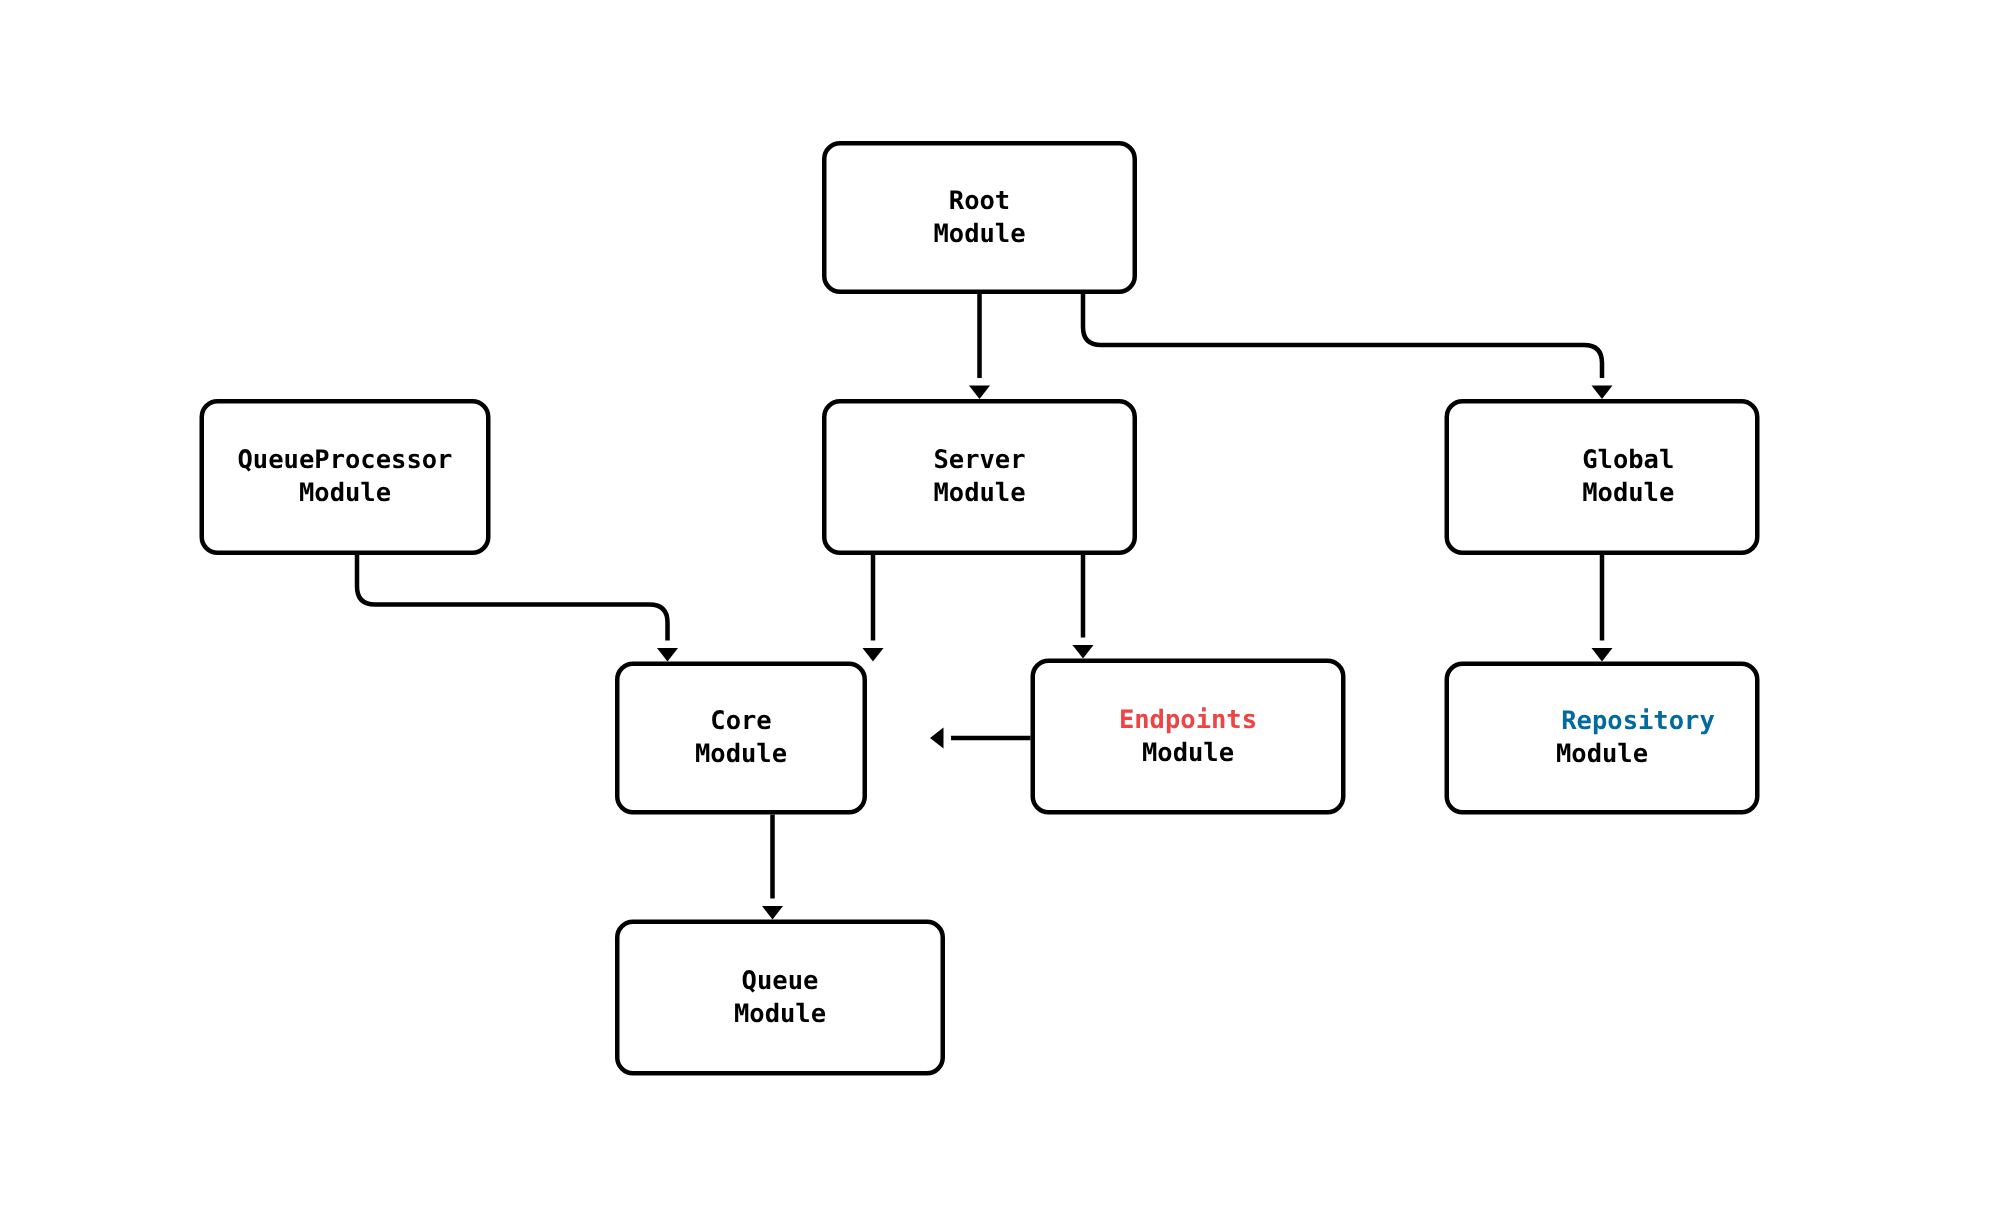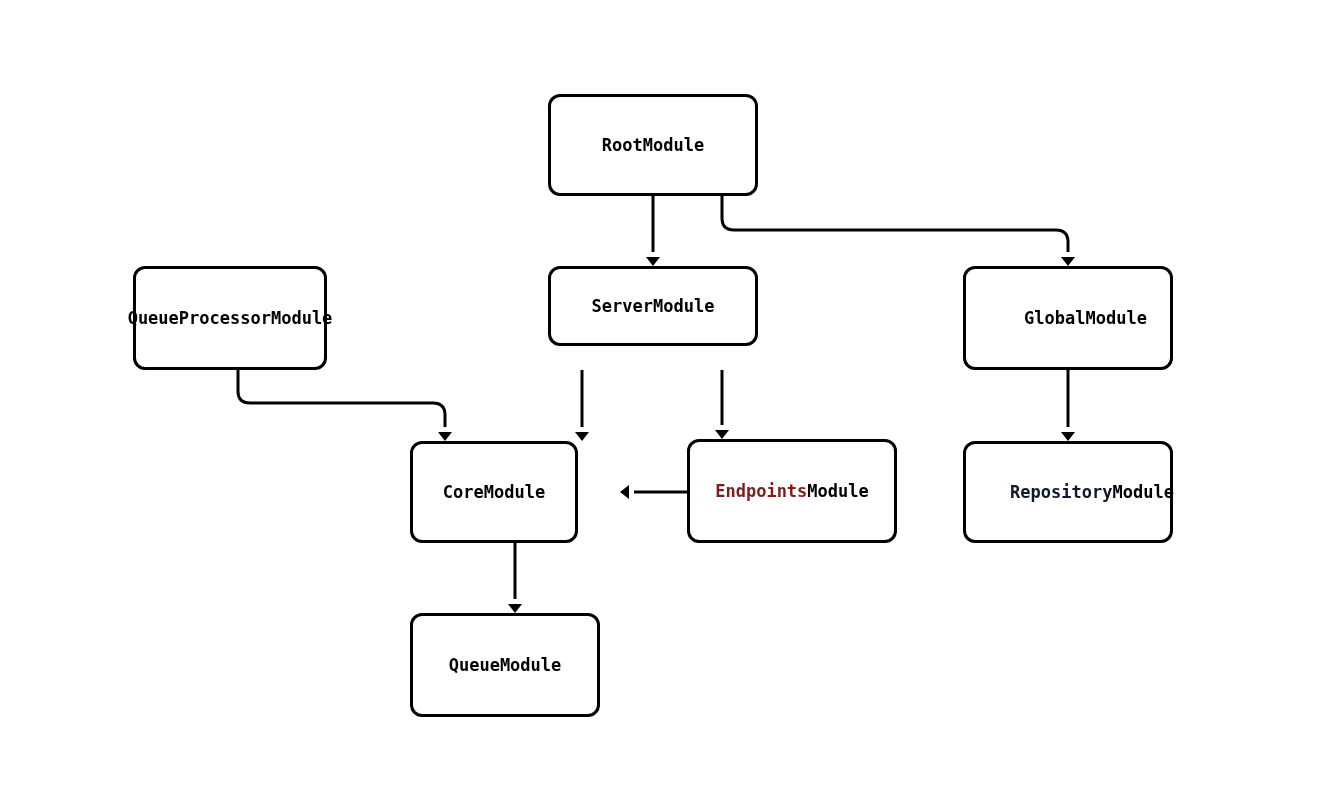--- a/index.html
+++ b/index.html
@@ -27,21 +27,21 @@
     width: 1337px;
     height: 809px;
   }
   .node {
     position: absolute;
     box-sizing: border-box;
     border: 3px solid #000000;
     border-radius: 12px;
     background: #ffffff;
     display: flex;
-    flex-direction: row;
+    flex-direction: column;
     align-items: center;
     justify-content: center;
     z-index: 2;
   }
   .node-label {
     font-family: "DejaVu Sans Mono", "Liberation Mono", monospace;
     font-size: 17px;
     font-weight: 700;
     line-height: 22px;
     color: #000000;
@@ -83,39 +83,39 @@
 
   <div id="nodes-layer">
       <div class="node" style="left: 548px; top: 94px; width: 210px; height: 102px; border-color: rgb(0, 0, 0); border-width: 3px; border-radius: 12px;">
         <div class="node-label" style="color: rgb(0, 0, 0);">Root</div>
         <div class="node-label" style="color: rgb(0, 0, 0);">Module</div>
       </div>
       <div class="node" style="left: 133px; top: 266px; width: 194px; height: 104px; border-color: rgb(0, 0, 0); border-width: 3px; border-radius: 12px;">
         <div class="node-label" style="color: rgb(0, 0, 0);">QueueProcessor</div>
         <div class="node-label" style="color: rgb(0, 0, 0);">Module</div>
       </div>
-      <div class="node" style="left: 548px; top: 266px; width: 210px; height: 80px; border-color: rgb(0, 0, 0); border-width: 3px; border-radius: 12px;">
+      <div class="node" style="left: 548px; top: 266px; width: 210px; height: 104px; border-color: rgb(0, 0, 0); border-width: 3px; border-radius: 12px;">
         <div class="node-label" style="color: rgb(0, 0, 0);">Server</div>
         <div class="node-label" style="color: rgb(0, 0, 0);">Module</div>
       </div>
       <div class="node" style="left: 963px; top: 266px; width: 210px; height: 104px; border-color: rgb(0, 0, 0); border-width: 3px; border-radius: 12px; padding-left: 35px;">
         <div class="node-label" style="color: rgb(0, 0, 0);">Global</div>
         <div class="node-label" style="color: rgb(0, 0, 0);">Module</div>
       </div>
       <div class="node" style="left: 410px; top: 441px; width: 168px; height: 102px; border-color: rgb(0, 0, 0); border-width: 3px; border-radius: 12px;">
         <div class="node-label" style="color: rgb(0, 0, 0);">Core</div>
         <div class="node-label" style="color: rgb(0, 0, 0);">Module</div>
       </div>
       <div class="node" style="left: 687px; top: 439px; width: 210px; height: 104px; border-color: rgb(0, 0, 0); border-width: 3px; border-radius: 12px;">
-        <div class="node-label" style="color: #7f1d1d;">Endpoints</div>
+        <div class="node-label" style="color: #ef4444;">Endpoints</div>
         <div class="node-label" style="color: rgb(0, 0, 0);">Module</div>
       </div>
       <div class="node" style="left: 963px; top: 441px; width: 210px; height: 102px; border-color: rgb(0, 0, 0); border-width: 3px; border-radius: 12px;">
-        <div class="node-label" style="color: #0f172a; padding-left: 48px;">Repository</div>
+        <div class="node-label" style="color: #0369a1; padding-left: 48px;">Repository</div>
         <div class="node-label" style="color: rgb(0, 0, 0);">Module</div>
       </div>
-      <div class="node" style="left: 410px; top: 613px; width: 190px; height: 104px; border-color: rgb(0, 0, 0); border-width: 3px; border-radius: 12px;">
+      <div class="node" style="left: 410px; top: 613px; width: 220px; height: 104px; border-color: rgb(0, 0, 0); border-width: 3px; border-radius: 12px;">
         <div class="node-label" style="color: rgb(0, 0, 0);">Queue</div>
         <div class="node-label" style="color: rgb(0, 0, 0);">Module</div>
       </div>
     </div>
 
 </div>
 
 </body></html>

